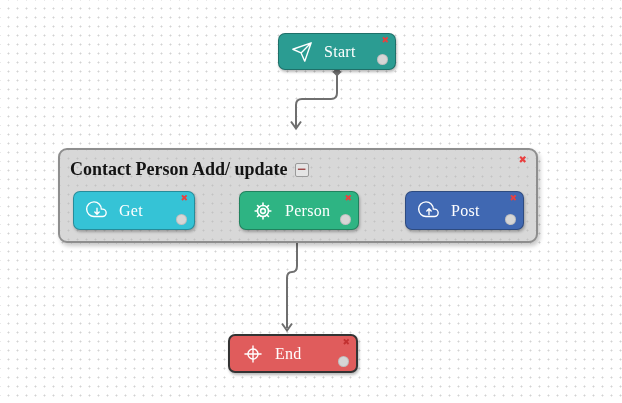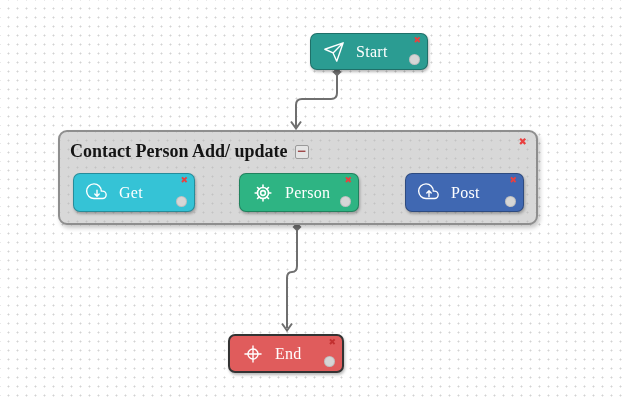--- a/index.html
+++ b/index.html
@@ -33,21 +33,21 @@
     font-family:"DejaVu Sans",sans-serif;
   }
   .nport{
     position:absolute;bottom:4px;right:7px;width:11px;height:11px;border-radius:50%;
     background:#d6d6d6;border:1px solid rgba(0,0,0,.10);box-sizing:border-box;cursor:pointer;
   }
   .node-start{left:278px;top:33px;width:118px;height:37px;}
   .node-get{left:13px;top:41px;width:122px;height:39px;}
   .node-process{left:179px;top:41px;width:120px;height:39px;}
   .node-post{left:345px;top:41px;width:119px;height:39px;}
-  .node-end{left:228px;top:334px;width:116px;height:39px;border:2px solid #333;}
+  .node-end{left:228px;top:334px;width:130px;height:39px;border:2px solid #333;}
   .node-end .nclose{color:#c23030;}
 
   .group{
     position:absolute;left:58px;top:130px;width:480px;height:95px;box-sizing:border-box;
     background:#d8d8d8;
     background-image:radial-gradient(circle,#c3c3c3 0.9px,transparent 1.1px);
     background-size:9px 9px;background-position:4px 4px;
     border:2px solid #8e8e8e;border-radius:9px;
     box-shadow:2px 3px 4px rgba(0,0,0,.22);
   }
@@ -89,32 +89,32 @@
       <path class="wire" d="M199 190 L230 190"></path>
       <path class="head" d="M225.5 185 L232.5 190 L225.5 195"></path>
     </g>
     <g>
       <path class="stub" d="M360 185.5 L364.5 190 L360 194.5 L355.5 190 Z"></path>
       <path class="wire" d="M363 190 L396 190"></path>
       <path class="head" d="M391.5 185 L398.5 190 L391.5 195"></path>
     </g>
   </svg>
 
-  <div class="node node-start" style="background-color: rgb(43, 156, 146); margin-left: 32px;">
+  <div class="node node-start" style="background-color: rgb(43, 156, 146);">
     <span class="nicon">
       <svg width="22" height="22" viewBox="0 0 24 24">
           <path d="M22 2 L11 13 M22 2 L15 22 L11 13 L2 9 Z"></path>
         </svg>
     </span>
     <span class="nlabel">Start</span>
     <span class="nclose">✖</span>
     <span class="nport"></span>
   </div>
 
-  <div class="group" style="background-color: rgb(216, 216, 216);">
+  <div class="group" style="background-color: rgb(216, 216, 216); margin-top: 18px;">
     <div class="group-header">
       <span class="group-title">Contact Person Add/ update</span>
       <span class="collapse-btn">−</span>
     </div>
     <span class="group-close">✖</span>
 
     <div class="node node-get" style="background-color: rgb(53, 195, 214);">
       <span class="nicon">
         <svg width="22" height="22" viewBox="0 0 24 24">
           <path d="M18 10 h-1.26 A8 8 0 1 0 9 18 h9 a4 4 0 0 0 0 -8 z"></path>

